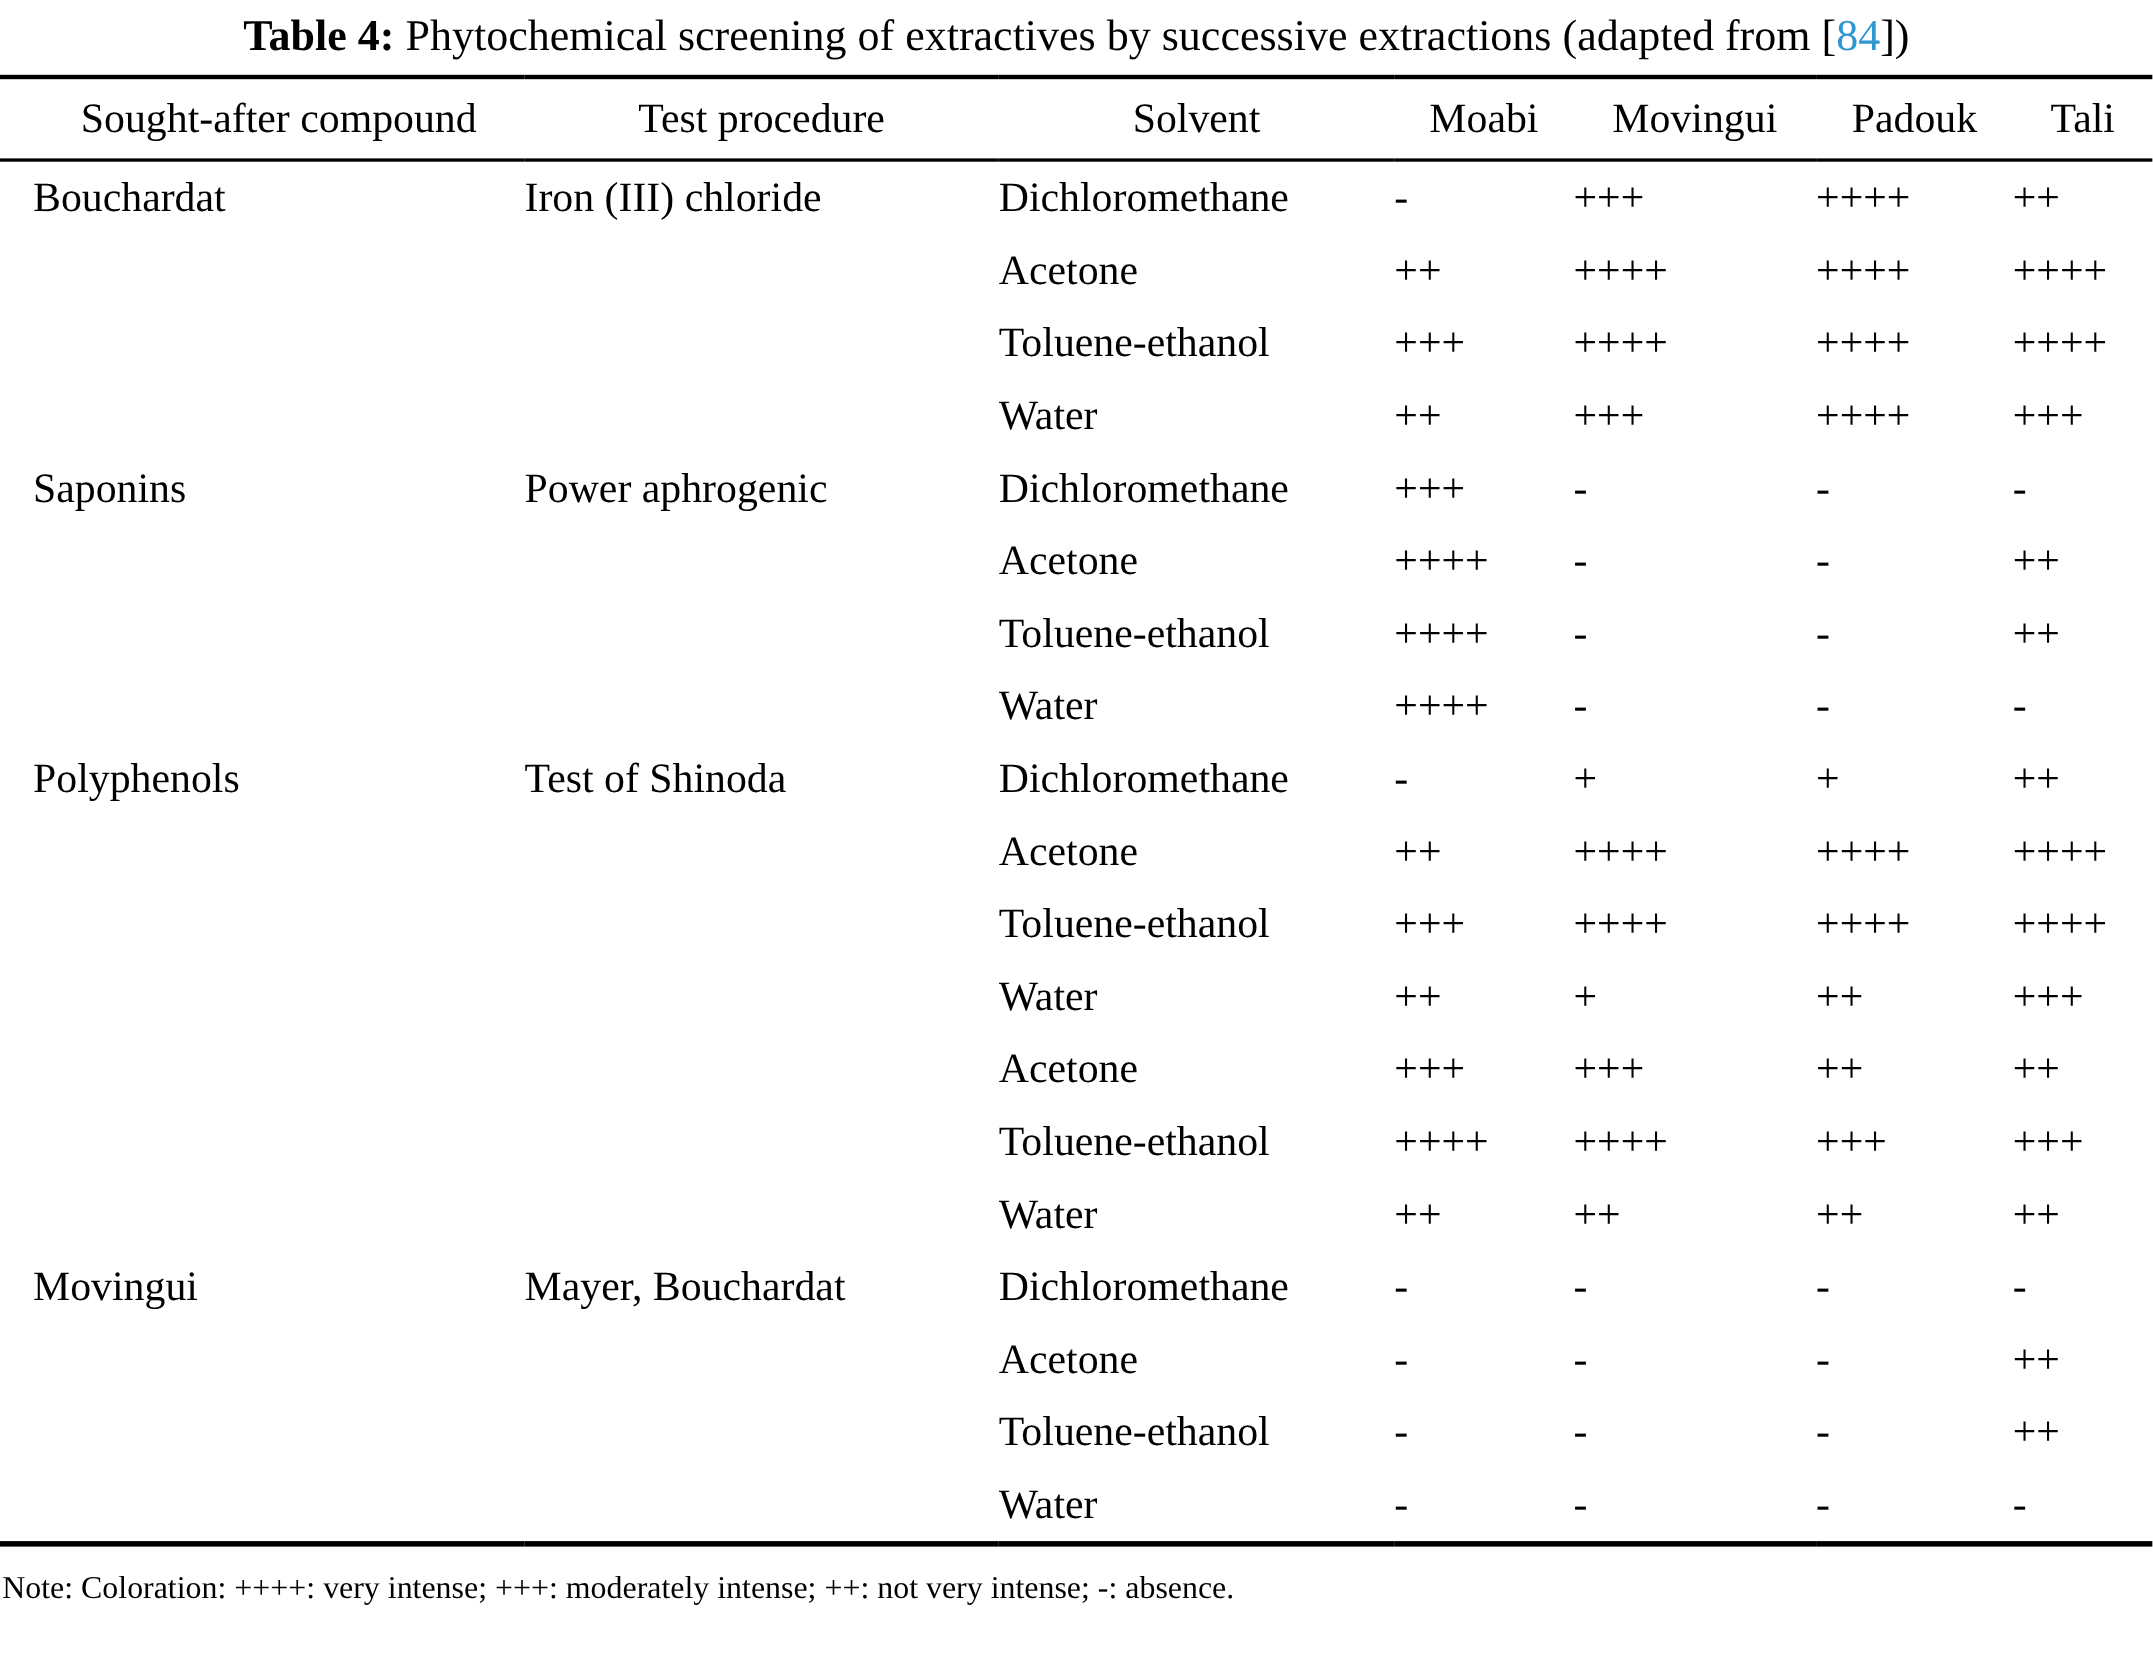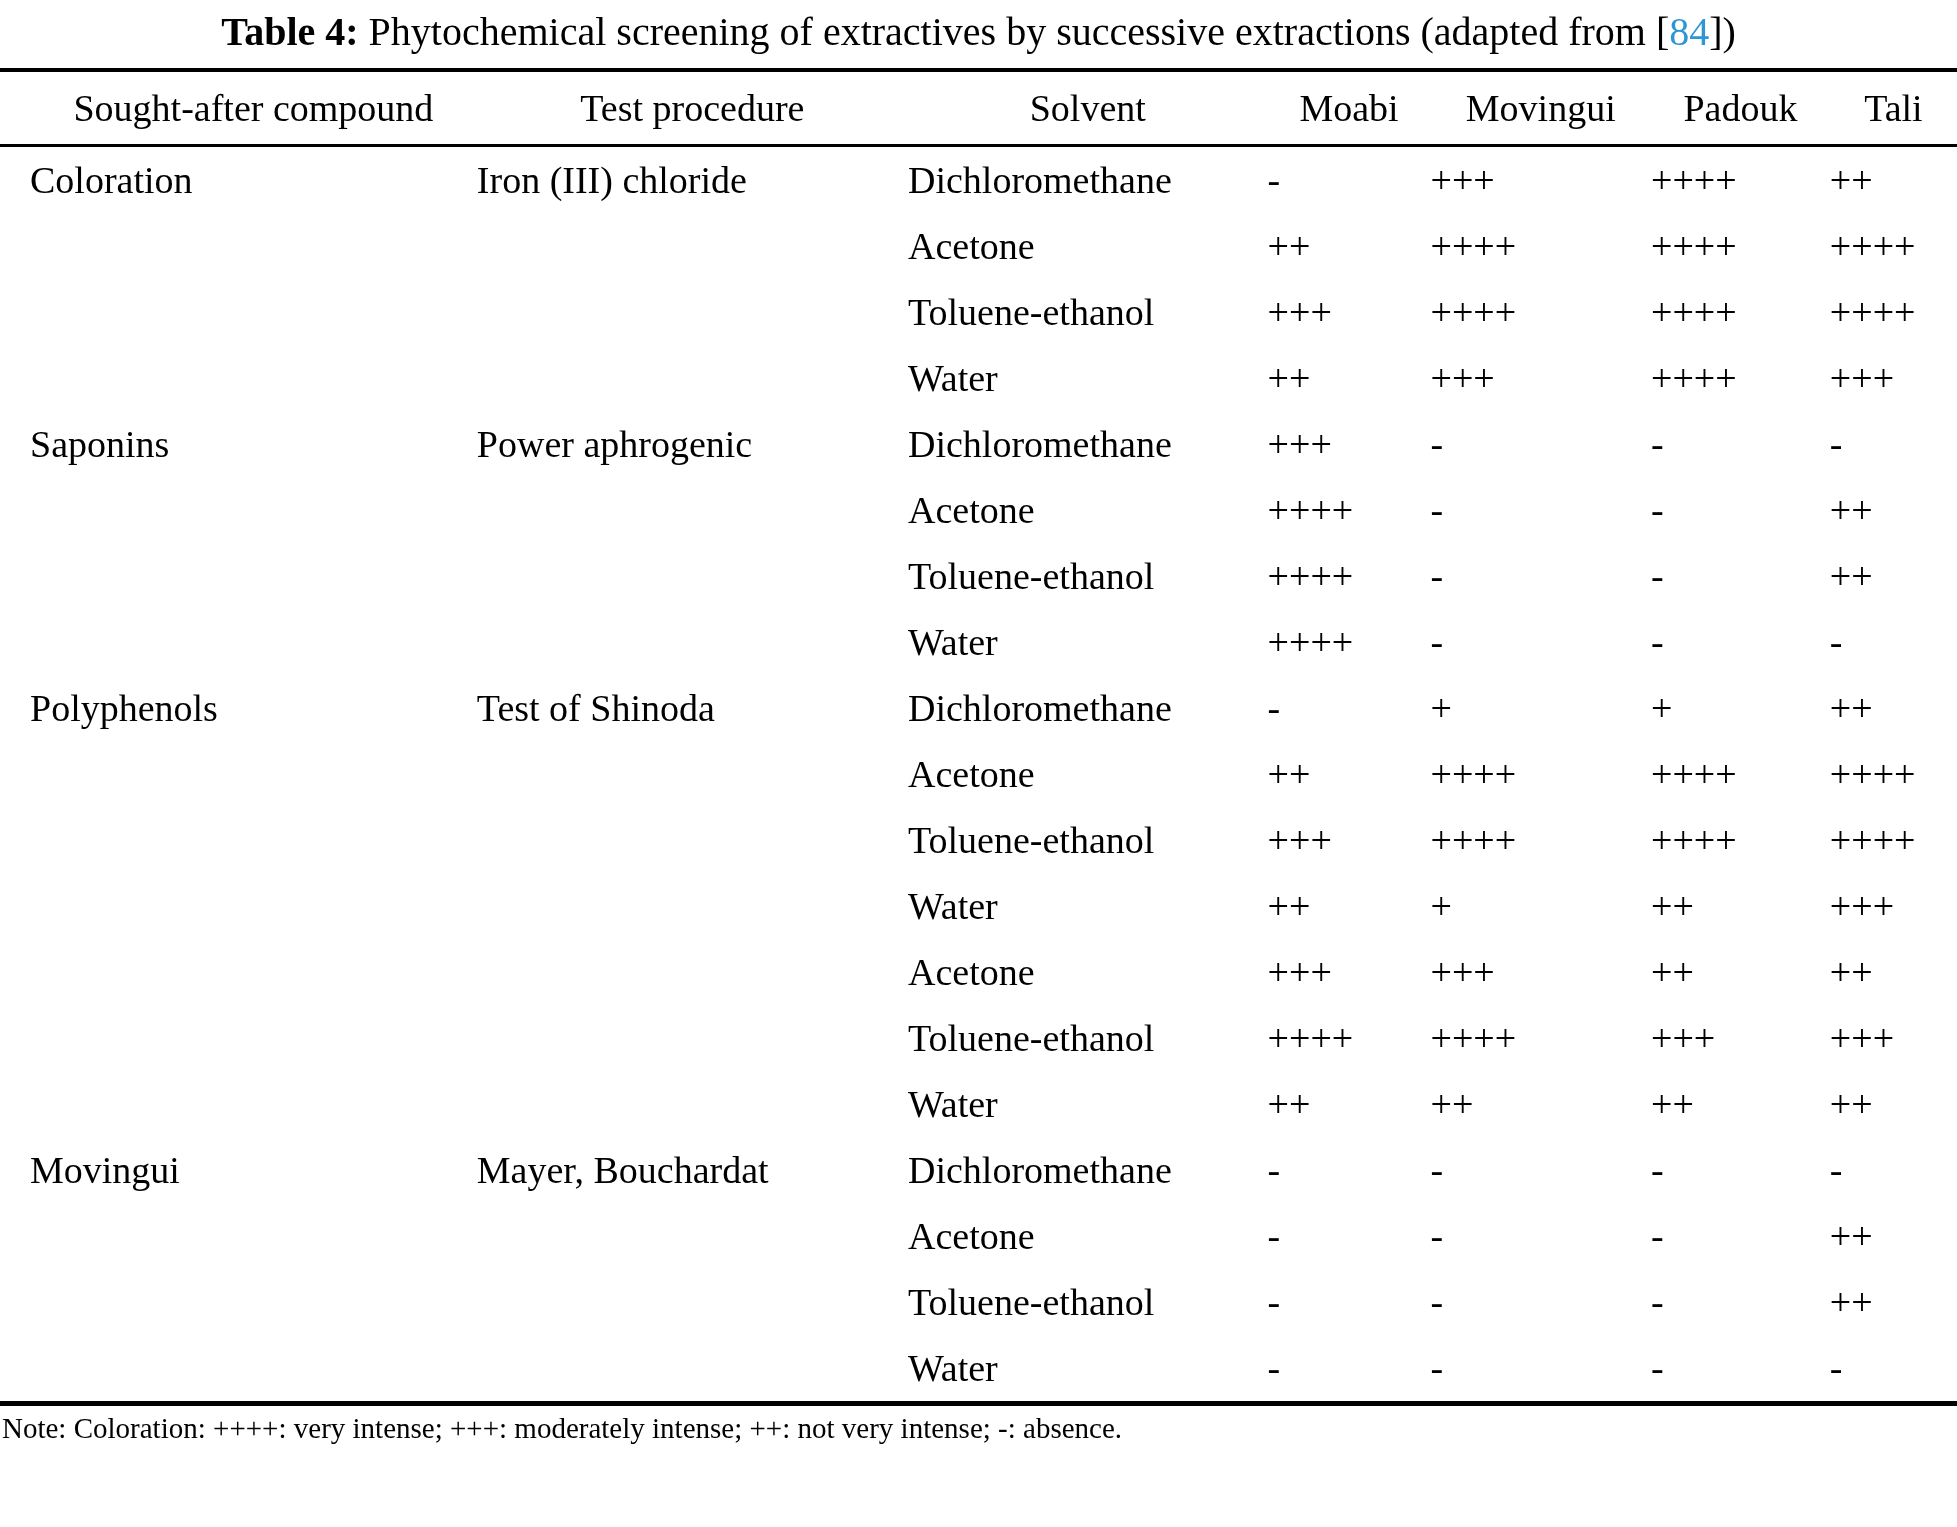--- a/index.html
+++ b/index.html
@@ -67,21 +67,21 @@
   .col-padouk    { width: 9.0%; }
   .col-tali      { width: 6.4%; }
   table.screening th:first-child,
   table.screening td:first-child {
     padding-left: 30px;
   }
   .note-line {
     font-size: 29px;
     line-height: 44px;
     padding-left: 2px;
-    padding-top: 0;
+    padding-top: 16px;
   }
 </style>
 </head>
 <body>
 
 <div id="page">
 
   <div class="title-line">
     <span class="title-label">Table 4:</span><span> Phytochemical screening of extractives by successive extractions (adapted from [</span><a href="#" class="citation" style="color: rgb(46, 150, 211);">84</a><span>])</span>
   </div>
@@ -102,21 +102,21 @@
         <th>Test procedure</th>
         <th>Solvent</th>
         <th>Moabi</th>
         <th>Movingui</th>
         <th>Padouk</th>
         <th>Tali</th>
       </tr>
     </thead>
     <tbody>
         <tr>
-          <td>Coloration</td>
+          <td>Bouchardat</td>
           <td>Iron (III) chloride</td>
           <td>Dichloromethane</td>
           <td>-</td>
           <td>+++</td>
           <td>++++</td>
           <td>++</td>
         </tr>
         <tr>
           <td></td>
           <td></td>

